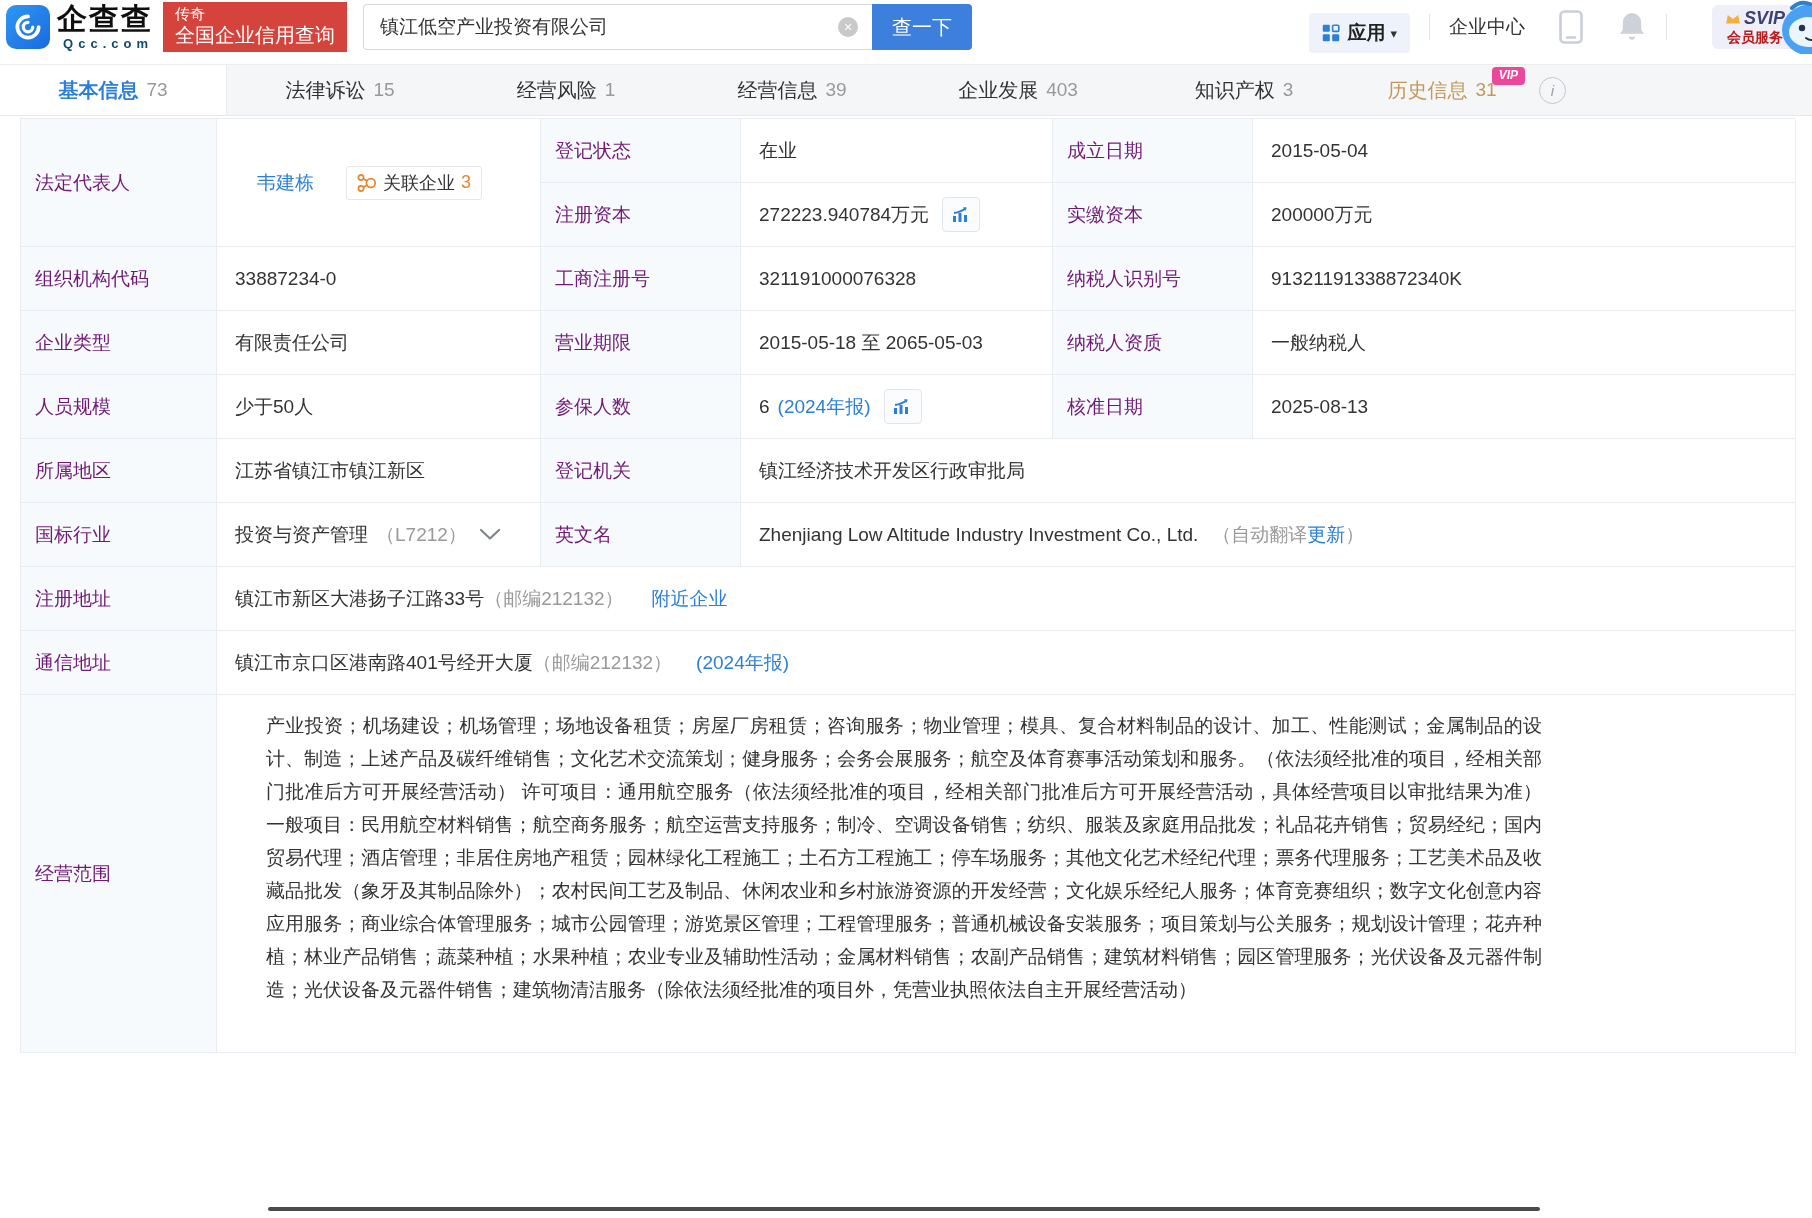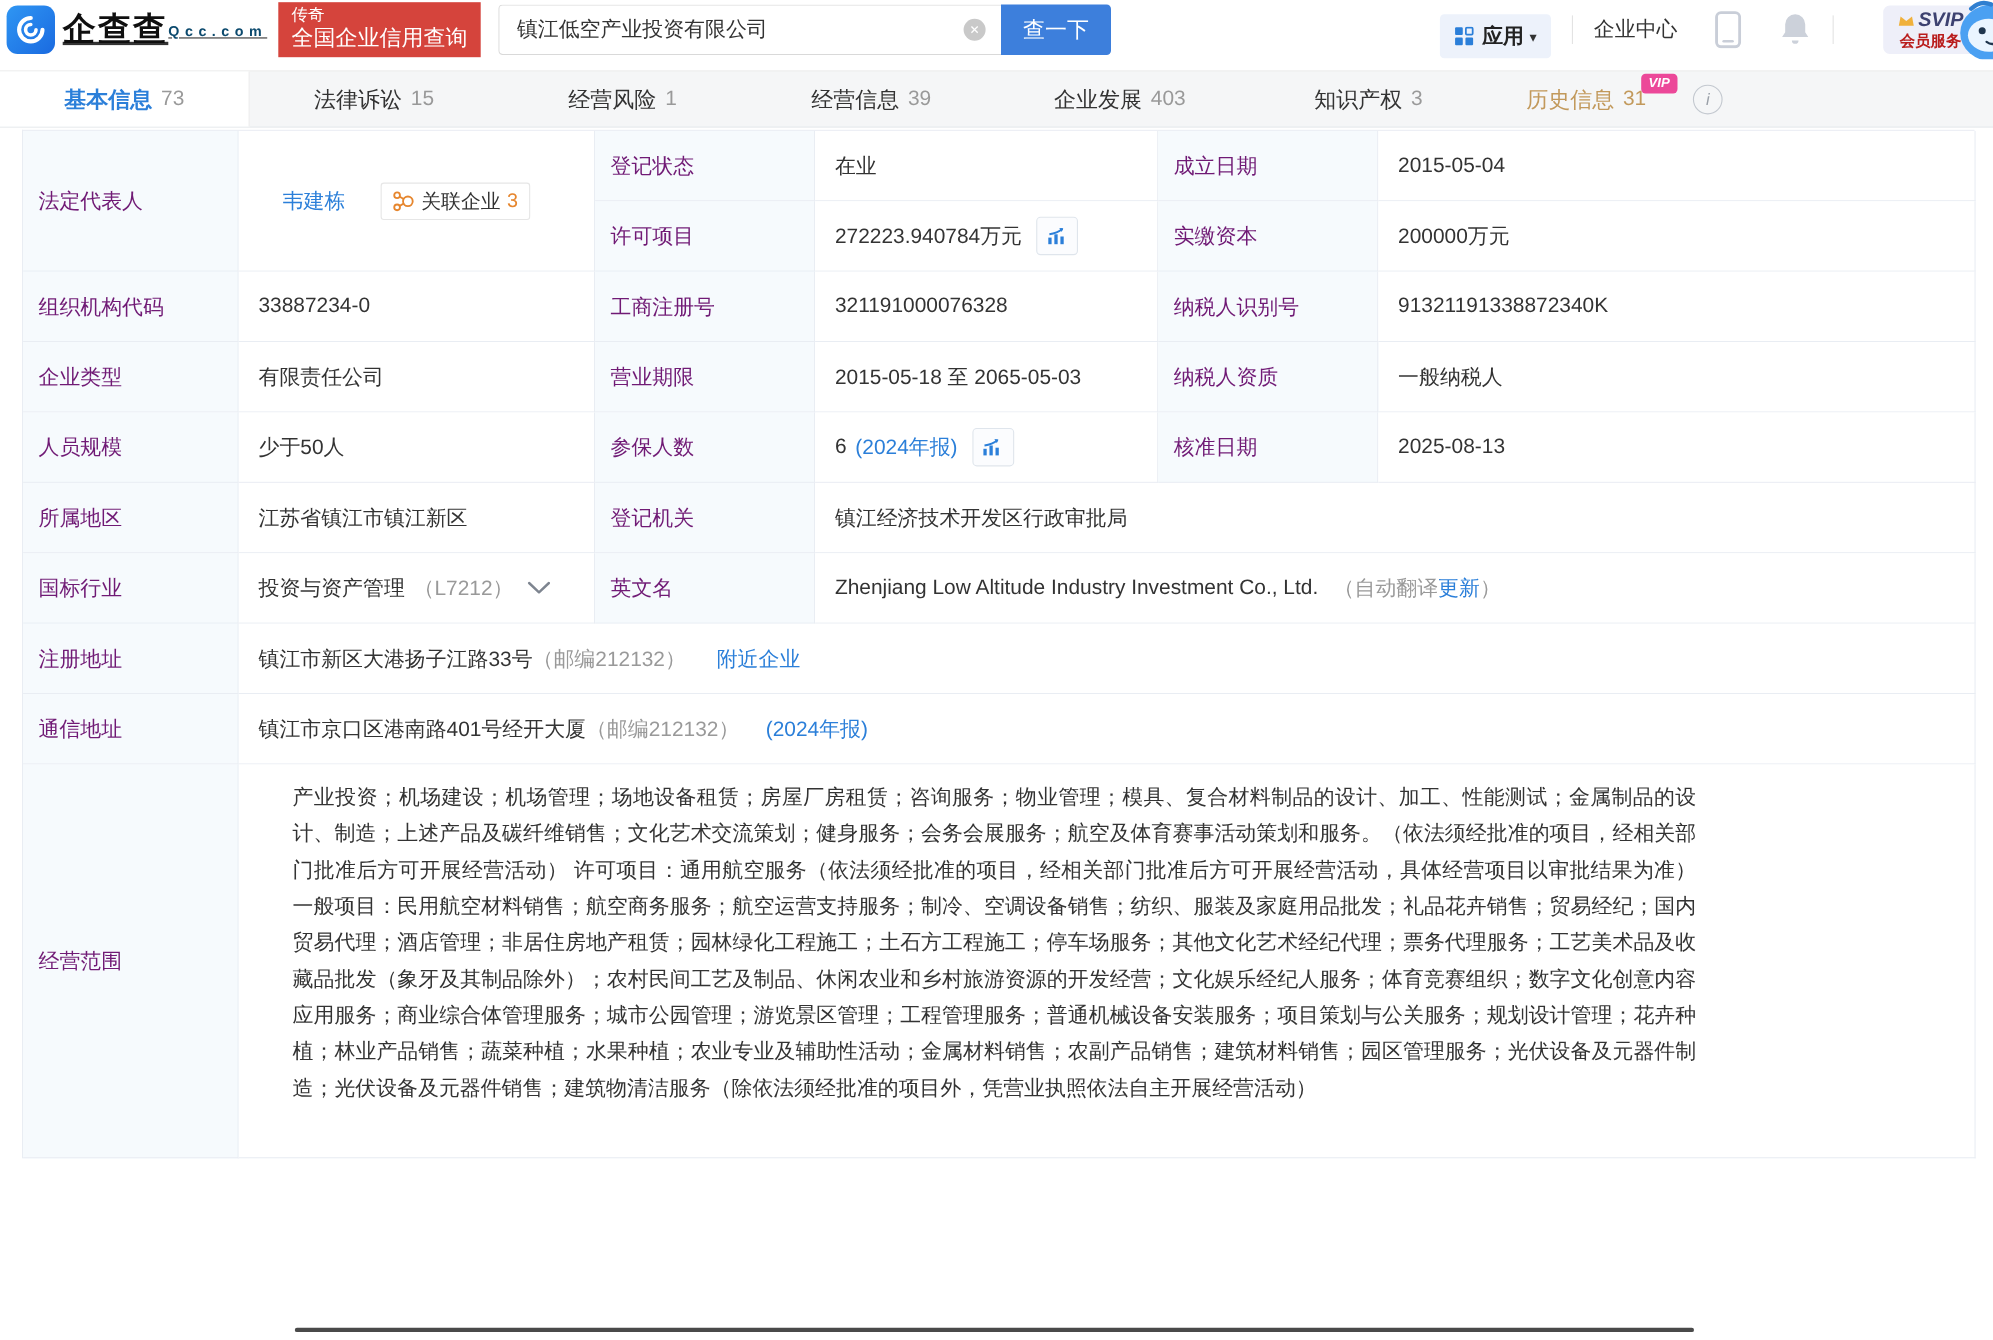--- a/index.html
+++ b/index.html
@@ -5,31 +5,31 @@
   html,body{margin:0;padding:0;}
   body{
     width:1812px;height:1218px;position:relative;overflow:hidden;
     background:#fff;font-family:"Liberation Sans","DejaVu Sans",sans-serif;color:#333;
   }
   
   .header{position:absolute;top:0;left:0;width:1812px;height:54px;display:flex;align-items:center;}
   .logo{display:flex;align-items:center;margin-left:6px;cursor:pointer;}
   .logo-icon{width:44px;height:44px;border-radius:10px;background:linear-gradient(135deg,#2f96f3,#1a6ae0);
     display:flex;align-items:center;justify-content:center;flex:0 0 auto;}
-  .logo-text{margin-left:7px;display:flex;flex-direction:row;align-items:center;text-decoration:underline;}
+  .logo-text{margin-left:7px;display:flex;flex-direction:column;align-items:flex-end;}
   .logo-cn{font-size:30px;font-weight:bold;color:#0f0f0f;letter-spacing:2px;line-height:1;}
   .logo-en{font-size:13px;font-weight:bold;color:#0c4a6e;letter-spacing:5px;margin-top:3px;line-height:1;}
   .promo{margin-left:10px;background:#d5443c;color:#fff;padding:2px 12px 4px 12px;height:44px;
     display:flex;flex-direction:column;justify-content:center;}
   .promo-l1{font-size:15px;line-height:1.3;}
   .promo-l2{font-size:20px;line-height:1.25;}
   .search-wrap{margin-left:16px;display:flex;height:46px;}
   .search-box{position:relative;}
   .search-input{width:404px;height:44px;border:1px solid #d9d9d9;border-right:none;border-radius:4px 0 0 4px;
-    padding:0 36px 0 16px;font-size:19px;color:#333;outline:none;font-family:inherit;}
+    padding:0 88px 0 16px;font-size:19px;color:#333;outline:none;font-family:inherit;}
   .clear-icon{position:absolute;right:14px;top:13px;width:20px;height:20px;border-radius:50%;background:#c9c9c9;
     color:#fff;font-size:11px;display:flex;align-items:center;justify-content:center;cursor:pointer;}
   .search-btn{width:100px;height:46px;background:#3d7fdc;color:#fff;font-size:20px;border:none;
     border-radius:0 4px 4px 0;cursor:pointer;font-family:inherit;}
   .hdr-right{margin-left:auto;display:flex;align-items:center;margin-right:14px;}
   .apps-pill{display:flex;align-items:center;background:#edf2fb;border-radius:4px;height:40px;padding:0 13px;cursor:pointer;margin-top:12px;}
   .apps-label{font-size:19px;color:#222;margin:0 5px 0 7px;font-weight:bold;}
   .caret{font-size:13px;color:#333;line-height:1;}
   .vdiv{width:1px;height:26px;background:#e3e3e3;margin:0 19px;}
   .center-link{font-size:19px;color:#333;cursor:pointer;}
@@ -199,21 +199,21 @@
       </svg>
       <span class="t">关联企业</span>
       <span class="n">3</span>
     </span>
   </div>
   <div class="c lbl" style="grid-column:3;grid-row:1;">登记状态</div>
   <div class="c" style="grid-column:4;grid-row:1;">在业</div>
   <div class="c lbl" style="grid-column:5;grid-row:1;">成立日期</div>
   <div class="c" style="grid-column:6;grid-row:1;">2015-05-04</div>
 
-  <div class="c lbl" style="grid-column:3;grid-row:2;">许可项目</div>
+  <div class="c lbl" style="grid-column:3;grid-row:2;">注册资本</div>
   <div class="c" style="grid-column:4;grid-row:2;">
     <span>272223.940784万元</span>
     <span class="chart-box">
       <svg width="19" height="17" viewBox="0 0 19 17">
         <rect x="1" y="10" width="3" height="6" fill="#2b7fd9"></rect>
         <rect x="6.5" y="7" width="3" height="9" fill="#2b7fd9"></rect>
         <rect x="12" y="9" width="3" height="7" fill="#2b7fd9"></rect>
         <path d="M2 7q7-1 12-5" stroke="#2b7fd9" stroke-width="1.8" fill="none"></path>
         <path d="M11 1.2l3.6 0.4-1.4 3.3z" fill="#2b7fd9"></path>
       </svg>

